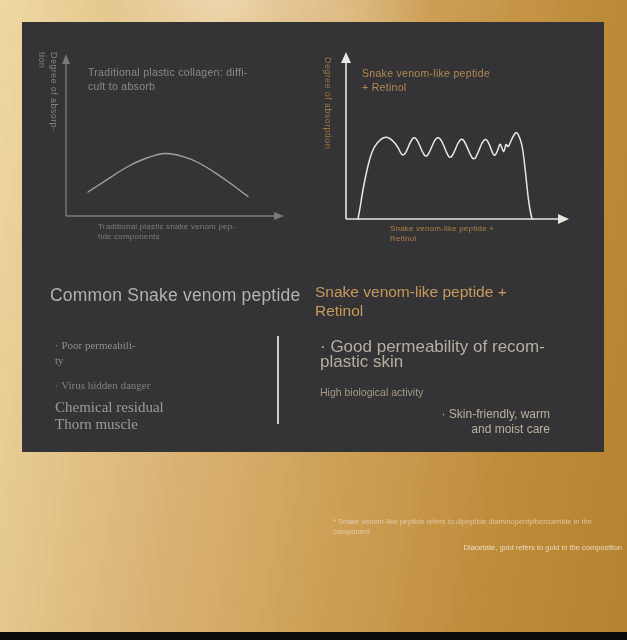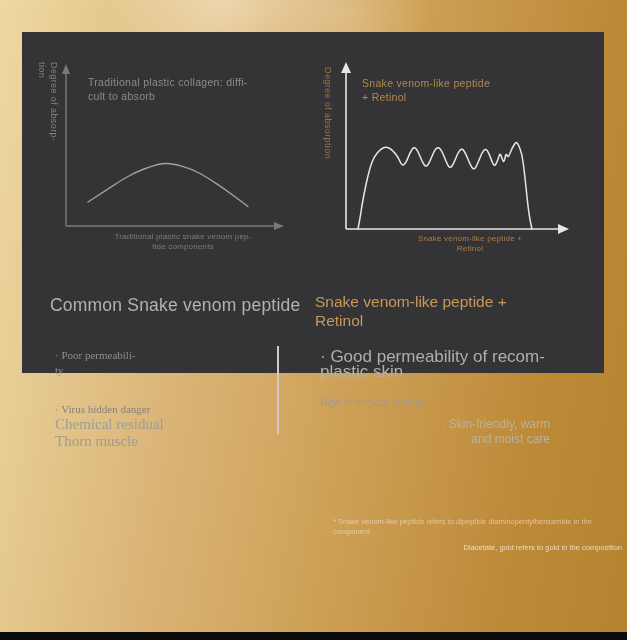--- a/index.html
+++ b/index.html
@@ -10,54 +10,54 @@
     background:linear-gradient(100deg,#eed9a2 0%,#dcb77a 30%,#cd9f55 58%,#bd8a38 82%,#b5822f 100%);
   }
   .canvas::before{
     content:""; position:absolute; inset:0; pointer-events:none;
     background:
       radial-gradient(circle at 36% -2%, rgba(255,247,227,.55), rgba(255,247,227,0) 16%),
       radial-gradient(circle at 55% 2%, rgba(255,250,235,.25), rgba(255,250,235,0) 12%);
   }
   .bottom-bar{ position:absolute; left:0; top:632px; width:627px; height:8px; background:#0c0c0c; }
 
-  .panel{ position:absolute; left:22px; top:32px; width:582px; height:341px; background:#343335; }
+  .panel{ position:absolute; left:22px; top:22px; width:582px; height:430px; background:#343335; }
 
   
   .ylabel{ position:absolute; writing-mode:vertical-rl; font-size:9px; line-height:12px; letter-spacing:.4px; }
   .ylabel span{ display:block; }
   .ylabel-left{ left:14px; top:30px; color:#85837f; }
   .ylabel-right{ left:300px; top:35px; color:#9c7440; }
   .chart-svg{ position:absolute; }
   .svg-left{ left:38px; top:30px; }
   .svg-right{ left:318px; top:27px; }
   .axis-gray{ stroke:#7b7a78; stroke-width:1.4; fill:none; }
   .arrow-gray{ fill:#7b7a78; }
   .curve-gray{ stroke:#a2a19e; stroke-width:1.4; fill:none; stroke-linecap:round; }
   .axis-light{ stroke:#e8e6e1; stroke-width:1.6; fill:none; }
   .arrow-light{ fill:#e8e6e1; }
   .curve-light{ stroke:#e8e6e1; stroke-width:1.5; fill:none; stroke-linecap:round; }
 
   .chart-title{ position:absolute; font-size:10.5px; line-height:13.5px; letter-spacing:.3px; }
   .title-left{ left:66px; top:44px; width:210px; color:#8d8b88; }
   .title-right{ left:340px; top:45px; width:210px; color:#b18a51; }
-  .xlabel{ position:absolute; font-size:8px; line-height:10px; letter-spacing:.2px;text-align:center; }
+  .xlabel{ position:absolute; font-size:8px; line-height:10px; letter-spacing:.2px; }
   .xlabel-left{ left:76px; top:200px; width:170px; color:#7f7d7a; }
   .xlabel-right{ left:368px; top:202px; width:160px; color:#aa8147; }
 
   
   .heading-left{ position:absolute; left:28px; top:263px; font-size:17.5px; color:#b4b2af; letter-spacing:.2px; white-space:nowrap; }
   .heading-right{ position:absolute; left:293px; top:260px; width:230px; font-size:15.5px; line-height:19px; color:#c79a5c; }
   .divider{ position:absolute; left:255px; top:314px; width:2px; height:88px; background:#cccccc; }
 
   .col-left{ position:absolute; left:33px; top:316px; width:210px;font-family:Liberation Serif, serif; }
   .col-right{ position:absolute; left:298px; top:318px; width:230px; }
   .b-small{ font-size:11px; line-height:14.5px; color:#908e8b; }
-  .b-dim{ font-size:11px; line-height:14px; color:#84827f; margin-top:25px; }
-  .b-big{ font-size:15px; line-height:17px; color:#9d9b98; }
+  .b-dim{ font-size:11px; line-height:14px; color:#84827f; margin-top:11px; }
+  .b-big{ font-size:15px; line-height:17px; color:#9d9b98; margin-top:7px; }
   .rb-1{ font-size:17px; line-height:14.5px; color:#b5afa3; }
   .rb-2{ font-size:10.5px; line-height:13px; color:#a49b88; margin-top:17px; }
   .rb-3{ font-size:12px; line-height:15px; color:#b9b2a1; margin-top:8px;text-align:right; }
 
   
   .note1{ position:absolute; left:333px; top:517px; width:288px; font-size:7.5px; line-height:9.5px; color:rgba(238,231,216,.62); }
   .note2{ position:absolute; left:330px; top:543px; width:292px; font-size:7.5px; line-height:9.5px; text-align:right; color:rgba(240,233,219,.85); }
 </style>
 </head>
 <body>

